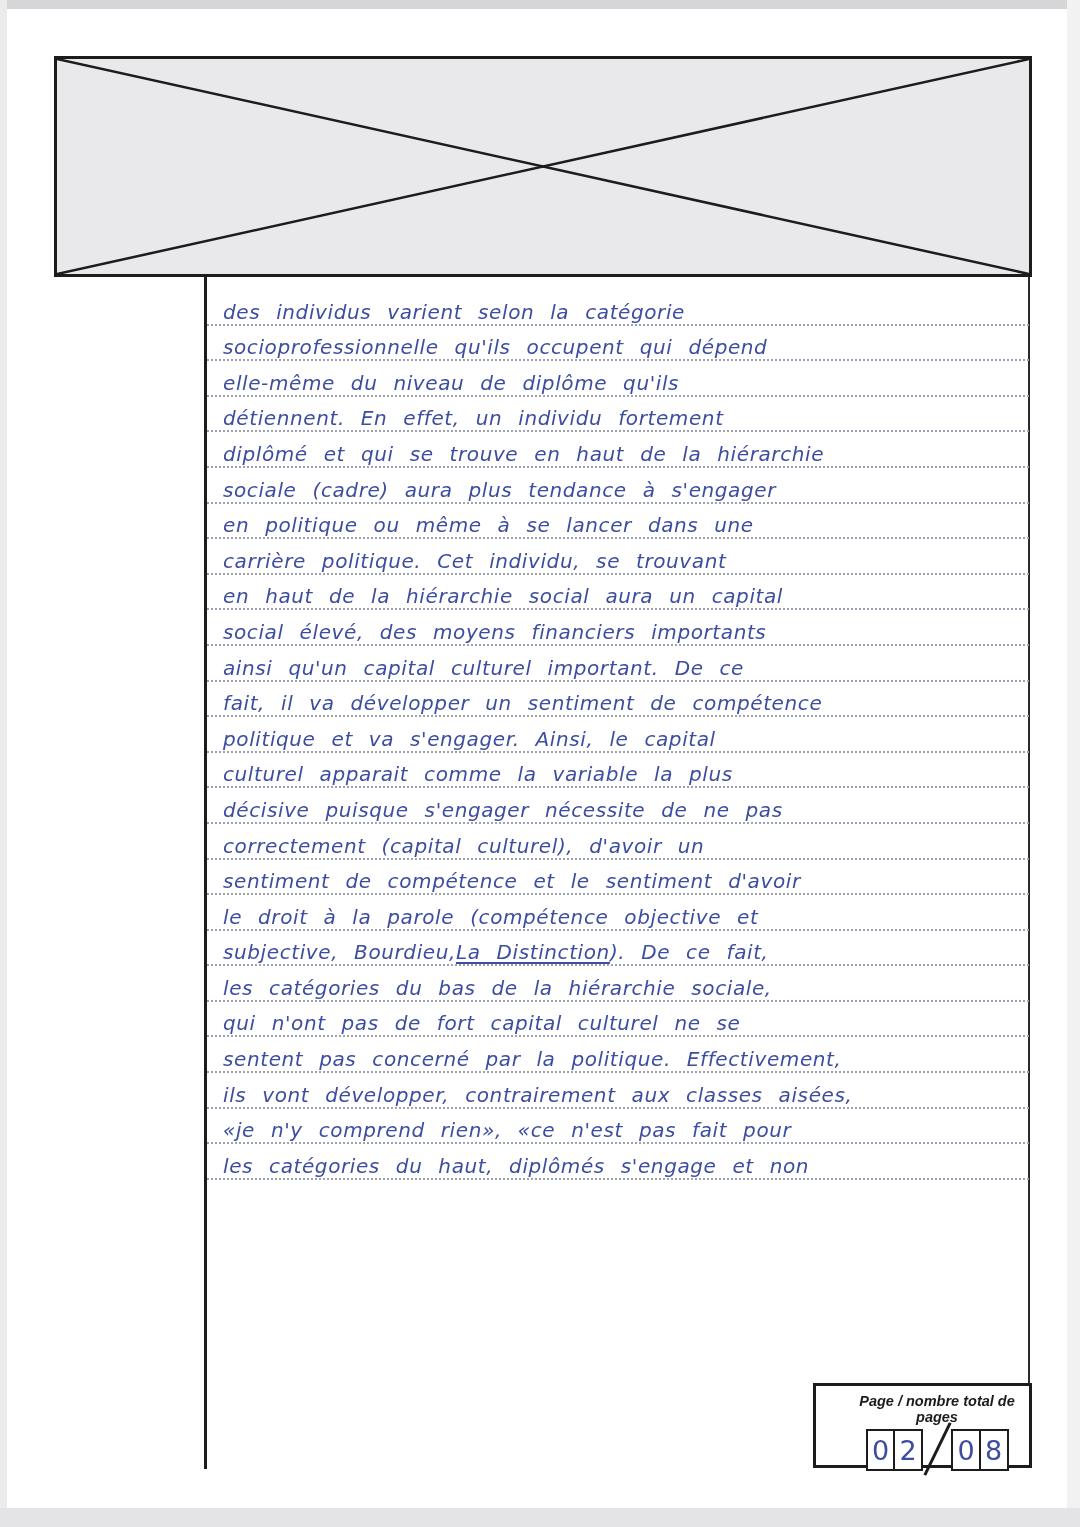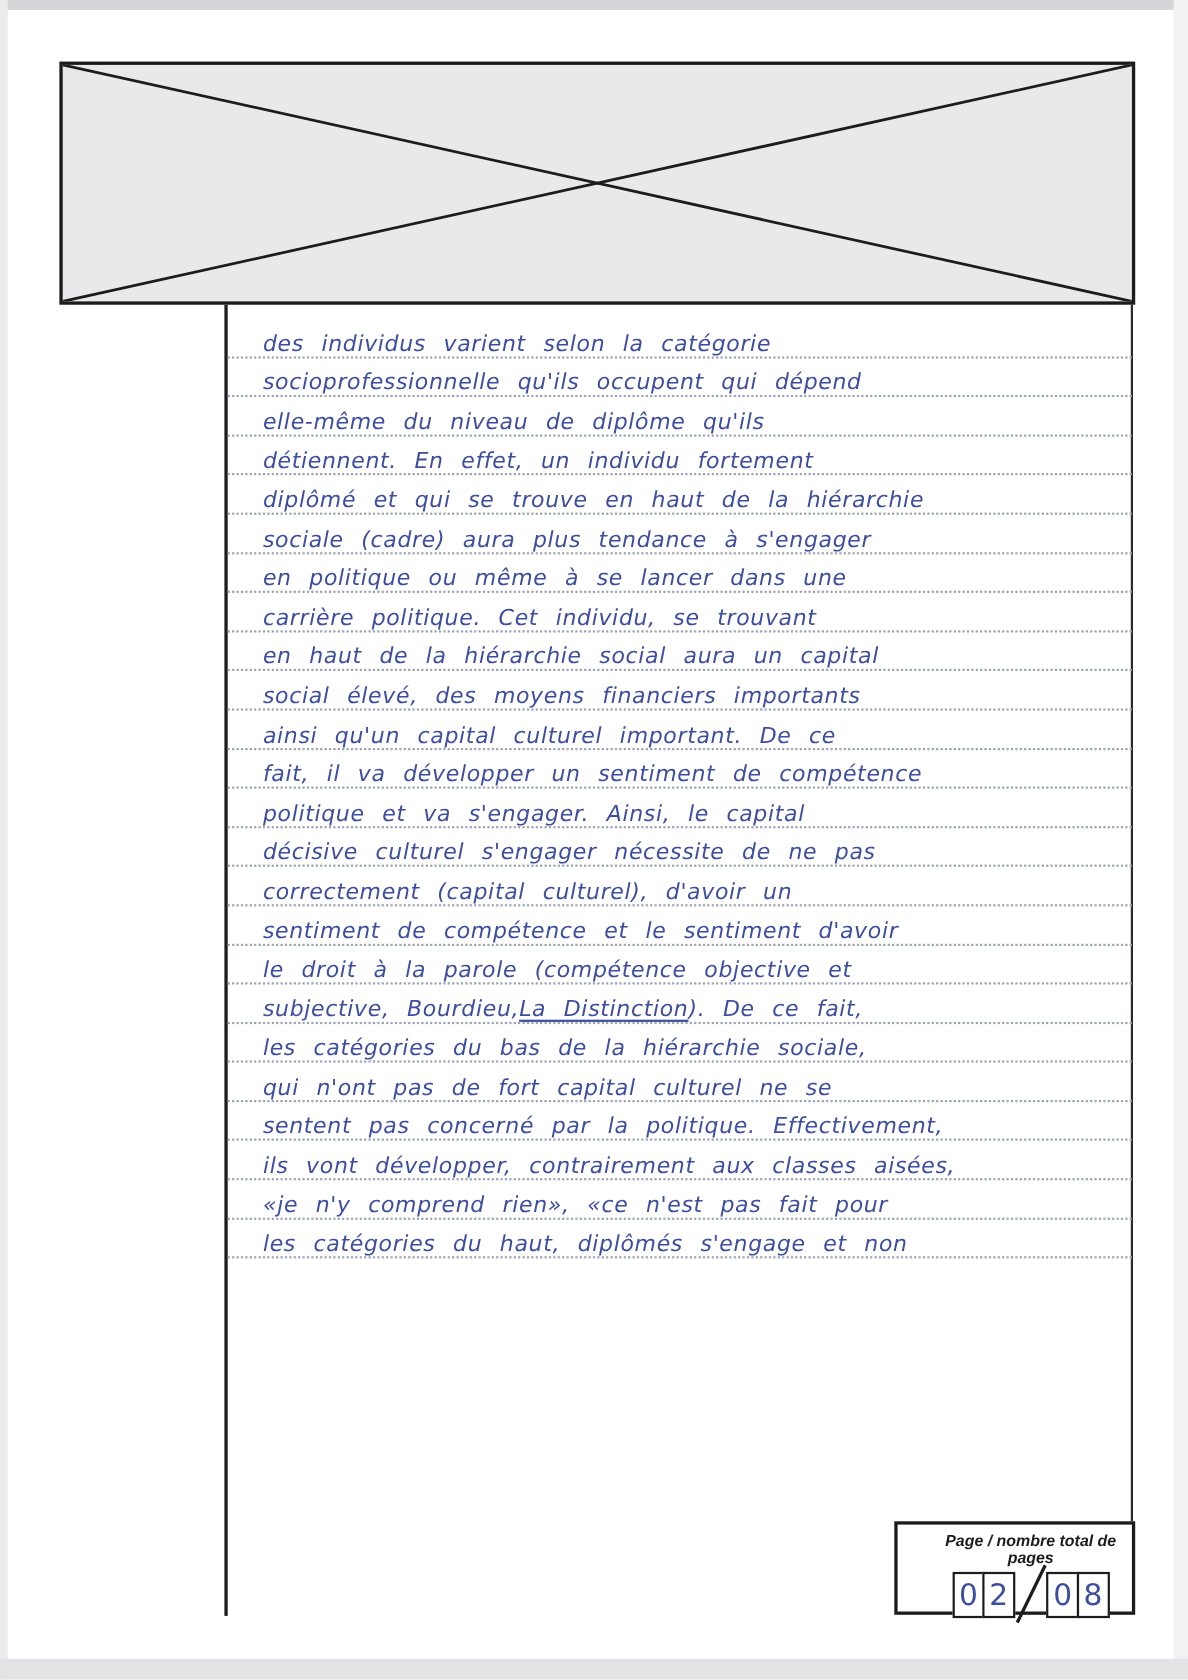--- a/index.html
+++ b/index.html
@@ -28,21 +28,21 @@
   
   .left-rule  { position:absolute; left:204px;  top:277px; width:3px; height:1192px; background:#1c1c1c; }
   .right-rule { position:absolute; left:1028px; top:277px; width:2px; height:1106px; background:#2b2b2b; }
 
   
   .manuscript { position:absolute; left:207px; top:290px; width:822px; }
   .ms-row {
     height:35.6px; box-sizing:border-box;
     border-bottom:2px dotted #9aa2b4;
     display:flex; align-items:flex-end;
-    padding:0 2px 2px 32px;
+    padding:0 2px 2px 16px;
     font-family:"DejaVu Sans", sans-serif;
     font-style:italic;
     font-size:20px; line-height:1;
     letter-spacing:0.6px; word-spacing:9px;
     color:#3d4da0;
     white-space:nowrap;
   }
   .ms-row u { text-decoration-thickness:2px; text-underline-offset:3px;text-align:right; }
 
   
@@ -101,21 +101,22 @@
       <div class="ms-row">détiennent. En effet, un individu fortement</div>
       <div class="ms-row">diplômé et qui se trouve en haut de la hiérarchie</div>
       <div class="ms-row">sociale (cadre) aura plus tendance à s'engager</div>
       <div class="ms-row">en politique ou même à se lancer dans une</div>
       <div class="ms-row">carrière politique. Cet individu, se trouvant</div>
       <div class="ms-row">en haut de la hiérarchie social aura un capital</div>
       <div class="ms-row">social élevé, des moyens financiers importants</div>
       <div class="ms-row">ainsi qu'un capital culturel important. De ce</div>
       <div class="ms-row">fait, il va développer un sentiment de compétence</div>
       <div class="ms-row">politique et va s'engager. Ainsi, le capital</div>
-      <div class="ms-row">décisive culturel s'engager nécessite de ne pas</div>
+      <div class="ms-row">culturel apparait comme la variable la plus</div>
+      <div class="ms-row">décisive puisque s'engager nécessite de ne pas</div>
       <div class="ms-row">correctement (capital culturel), d'avoir un</div>
       <div class="ms-row">sentiment de compétence et le sentiment d'avoir</div>
       <div class="ms-row">le droit à la parole (compétence objective et</div>
       <div class="ms-row">subjective, Bourdieu, <u>La Distinction</u>). De ce fait,</div>
       <div class="ms-row">les catégories du bas de la hiérarchie sociale,</div>
       <div class="ms-row">qui n'ont pas de fort capital culturel ne se</div>
       <div class="ms-row">sentent pas concerné par la politique. Effectivement,</div>
       <div class="ms-row">ils vont développer, contrairement aux classes aisées,</div>
       <div class="ms-row">«je n'y comprend rien», «ce n'est pas fait pour</div>
       <div class="ms-row">les catégories du haut, diplômés s'engage et non</div>

